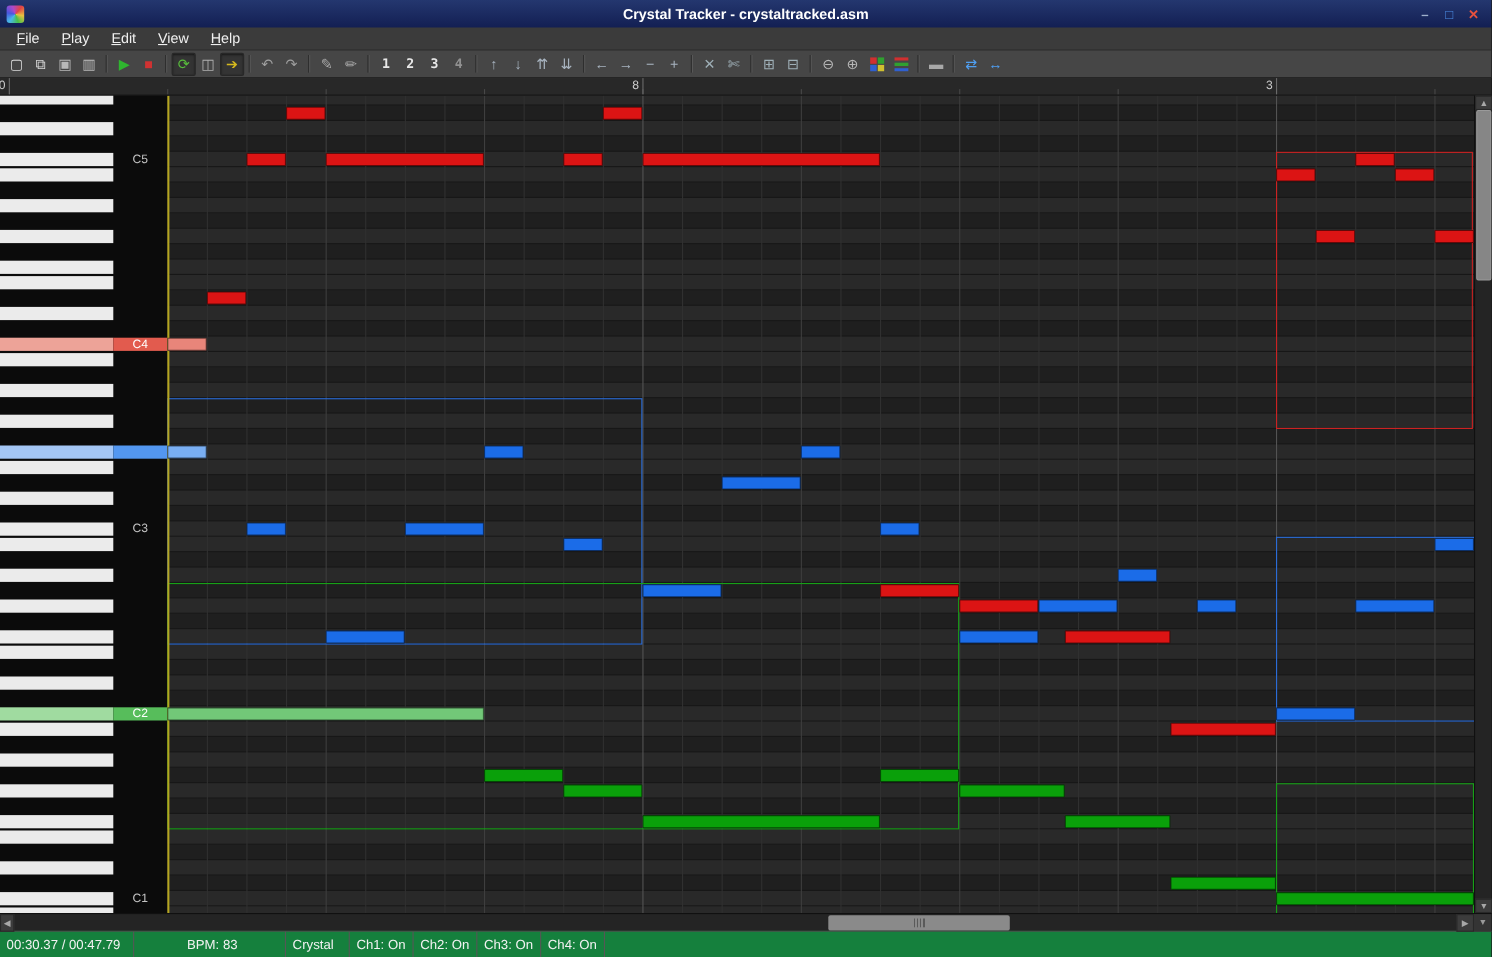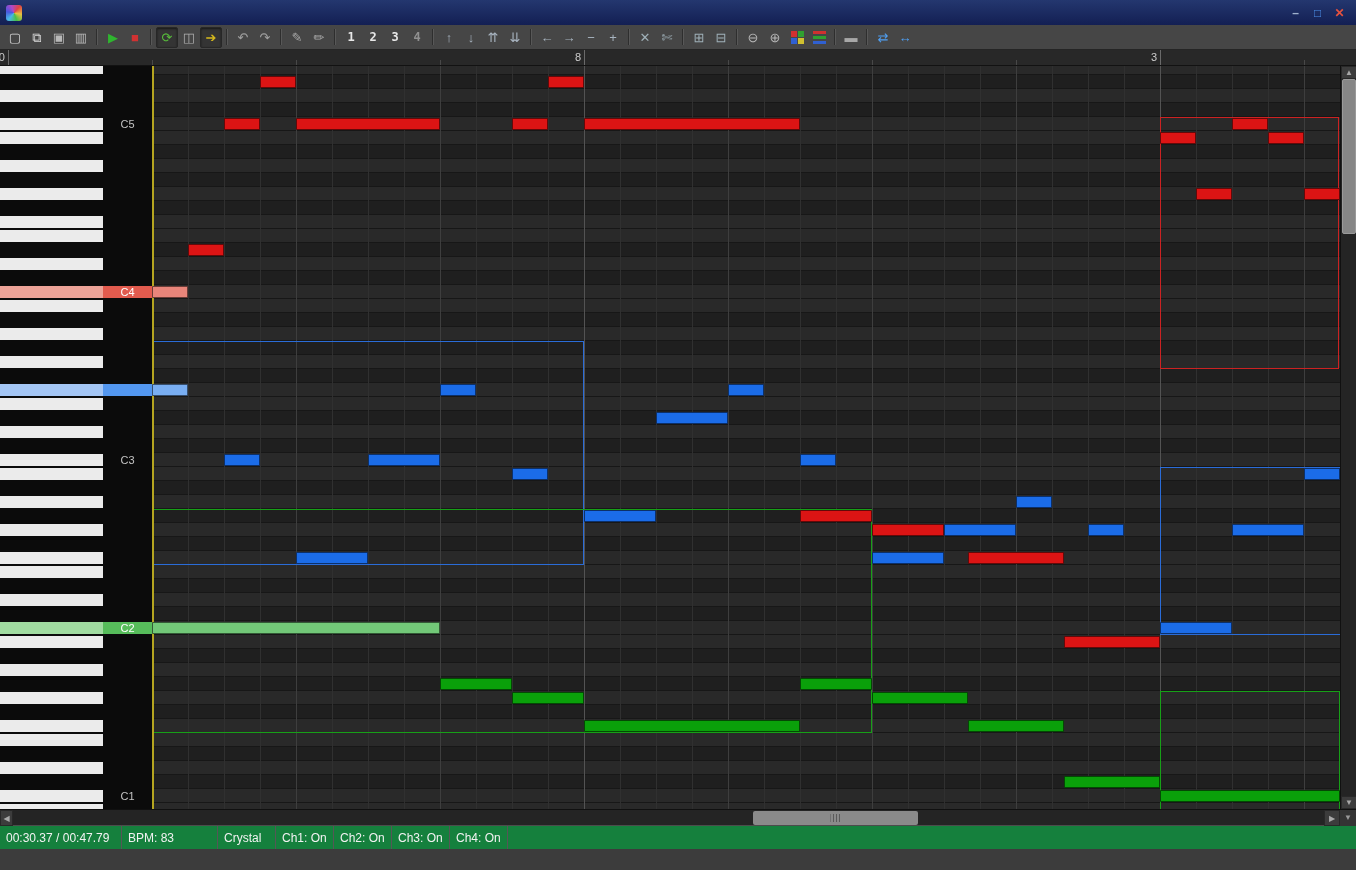--- a/index.html
+++ b/index.html
@@ -86,27 +86,35 @@
   .sseg { display: flex; align-items: center; padding: 0 6px; border-right: 1px solid #565656;
     white-space: nowrap; overflow: hidden; }
 </style>
 </head>
 <body>
 
 <div class="app">
 
   <div class="titlebar">
     <div class="app-icon"></div>
+    <div class="title">Crystal Tracker - crystaltracked.asm</div>
     <div class="winbtns">
       <div class="winbtn min">–</div>
       <div class="winbtn max">□</div>
       <div class="winbtn close">✕</div>
     </div>
   </div>
 
+  <div class="menubar">
+      <div class="menu-item"><u>F</u>ile</div>
+      <div class="menu-item"><u>P</u>lay</div>
+      <div class="menu-item"><u>E</u>dit</div>
+      <div class="menu-item"><u>V</u>iew</div>
+      <div class="menu-item"><u>H</u>elp</div>
+    </div>
   <div class="toolbar">
       <div class="tbtn" style="color: rgb(216, 216, 216);">▢</div>
       <div class="tbtn" style="color: rgb(216, 216, 216);">⧉</div>
       <div class="tbtn" style="color: rgb(184, 184, 184);">▣</div>
       <div class="tbtn" style="color: rgb(184, 184, 184);">▥</div>
       <div class="tsep"></div>
       <div class="tbtn" style="color: rgb(47, 181, 47);">▶</div>
       <div class="tbtn" style="color: rgb(208, 50, 50);">■</div>
       <div class="tsep"></div>
       <div class="tbtn pressed" style="color: rgb(88, 188, 60);">⟳</div>
@@ -371,21 +379,21 @@
 
   <div class="hscroll">
     <div class="hbtn" style="left:0;width:13px">◀</div>
     <div class="hthumb" style="left: 753px; width: 165px;"></div>
     <div class="hbtn" style="left:1324px;width:16px">▶</div>
     <div class="corner" style="left:1340px;width:16px">▼</div>
   </div>
 
   <div class="statusbar">
       <div class="sseg" style="width: 122px;">00:30.37 / 00:47.79</div>
-      <div class="sseg" style="width: 96px;">BPM: 83</div>
+      <div class="sseg" style="width: 96px; margin-left: 42px;">BPM: 83</div>
       <div class="sseg" style="width: 58px;">Crystal</div>
       <div class="sseg" style="width: 58px;">Ch1: On</div>
       <div class="sseg" style="width: 58px;">Ch2: On</div>
       <div class="sseg" style="width: 58px;">Ch3: On</div>
       <div class="sseg" style="width: 58px;">Ch4: On</div>
     </div>
 
 </div>
 
 </body></html>

